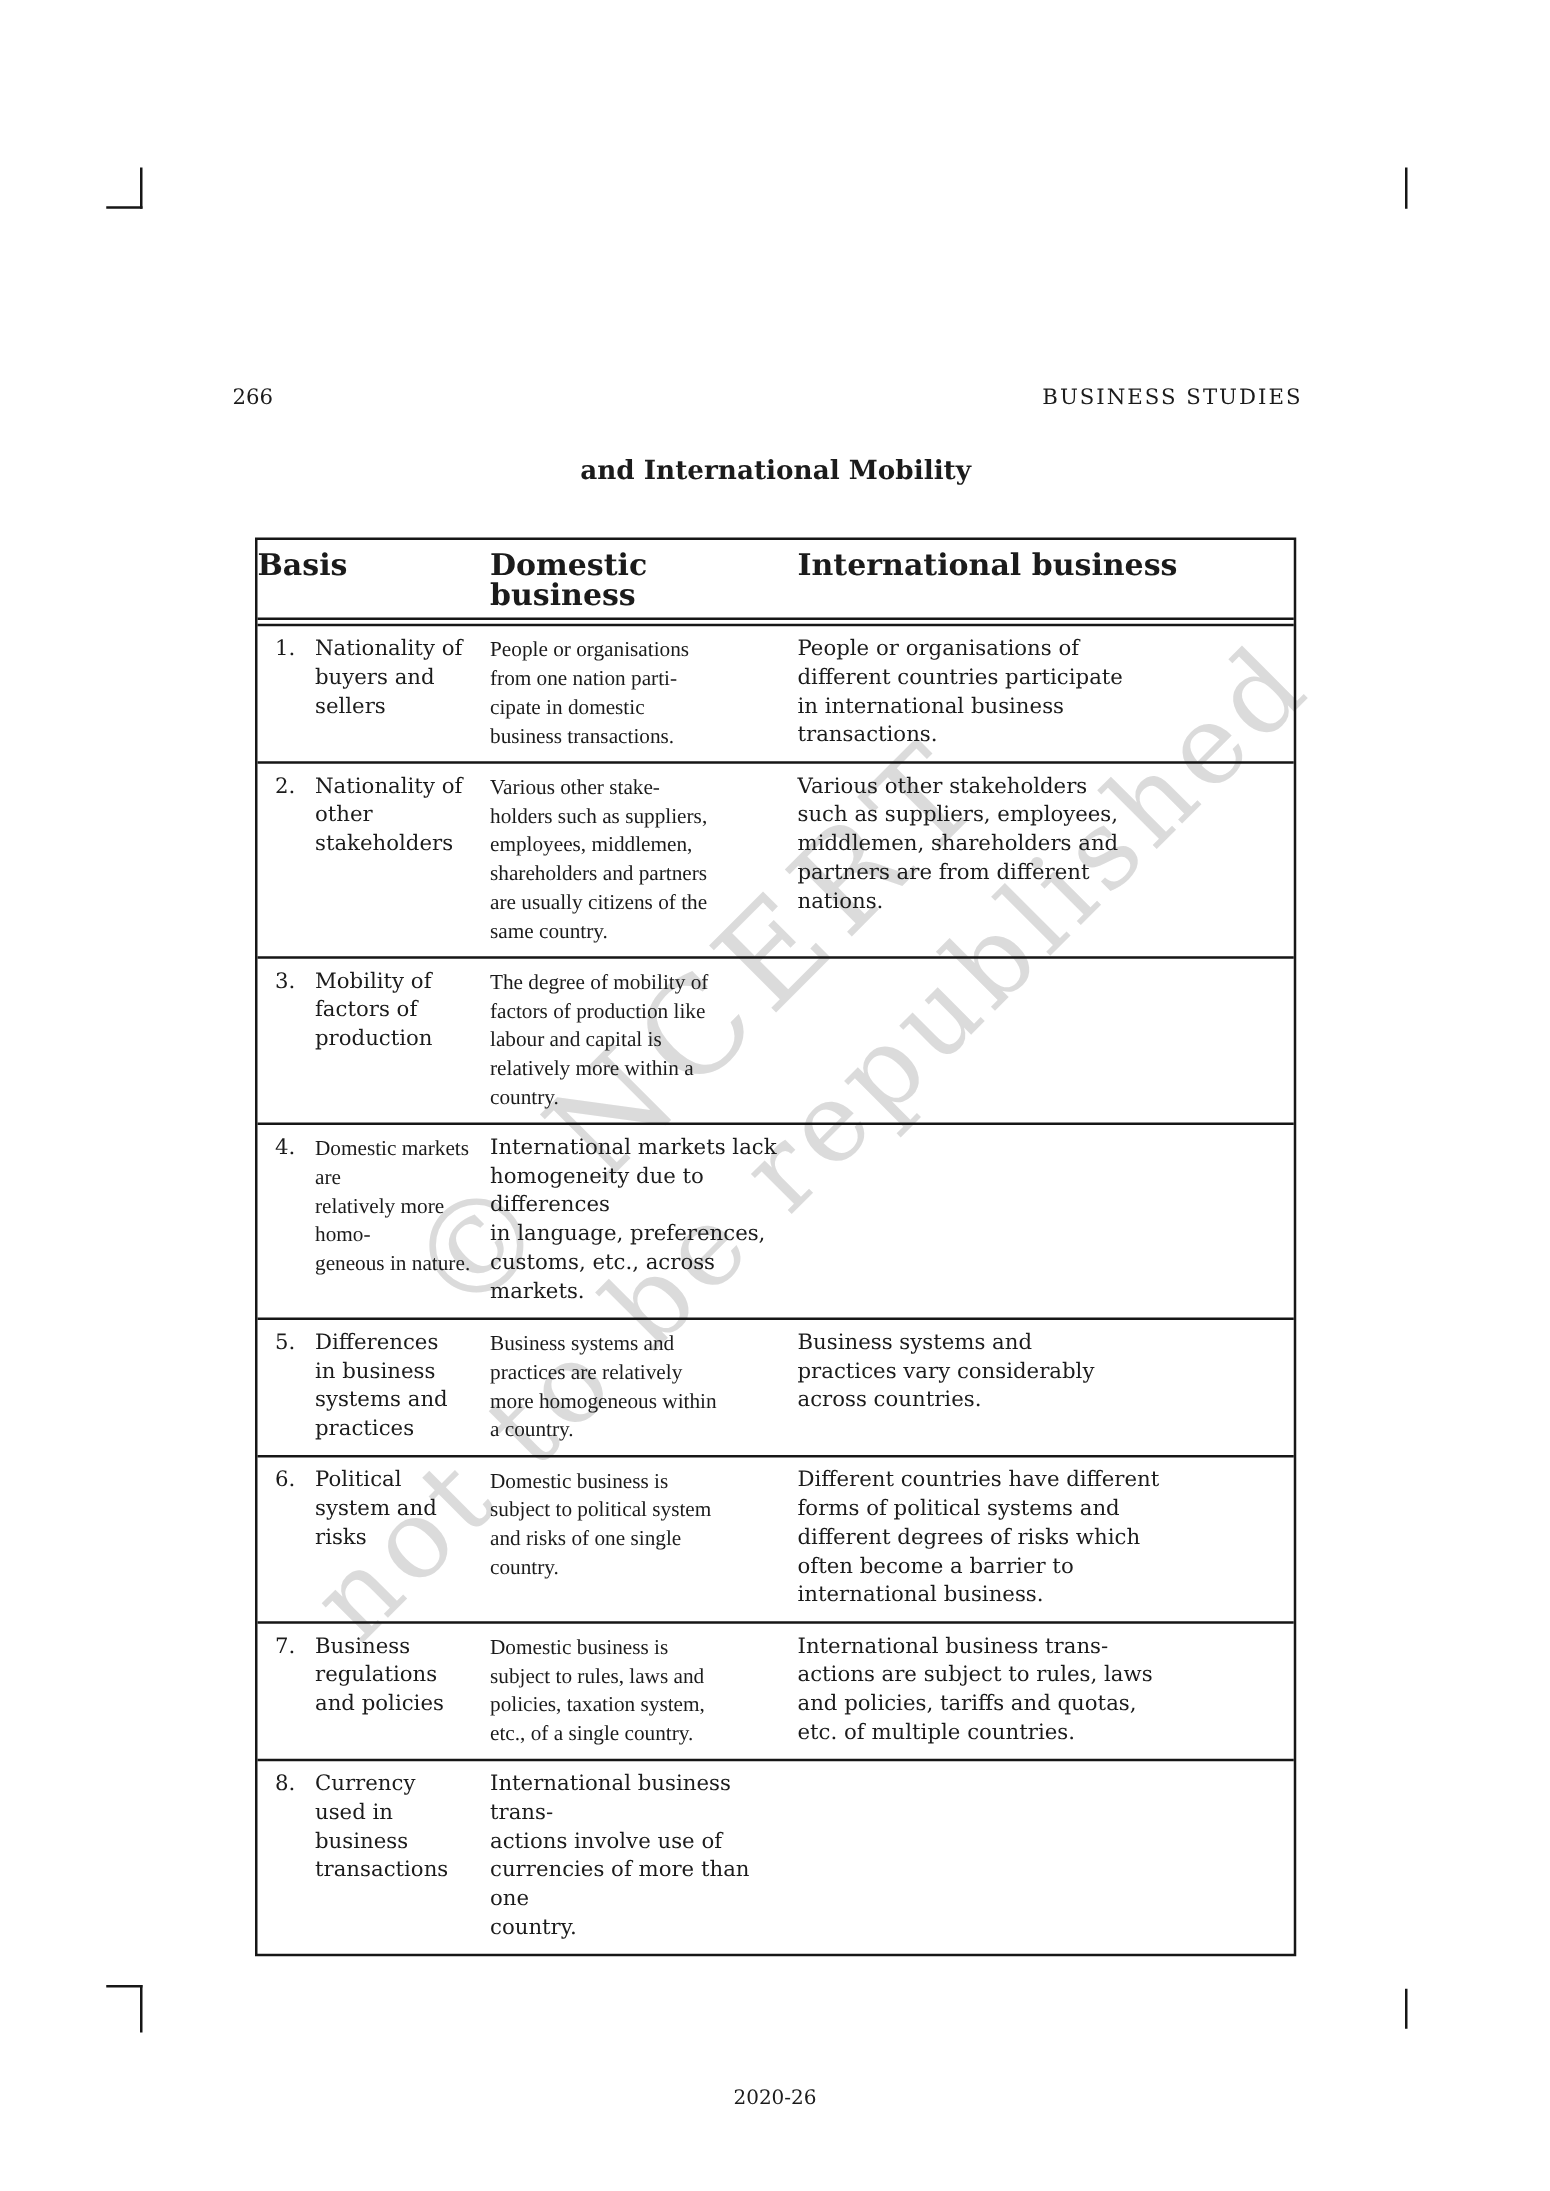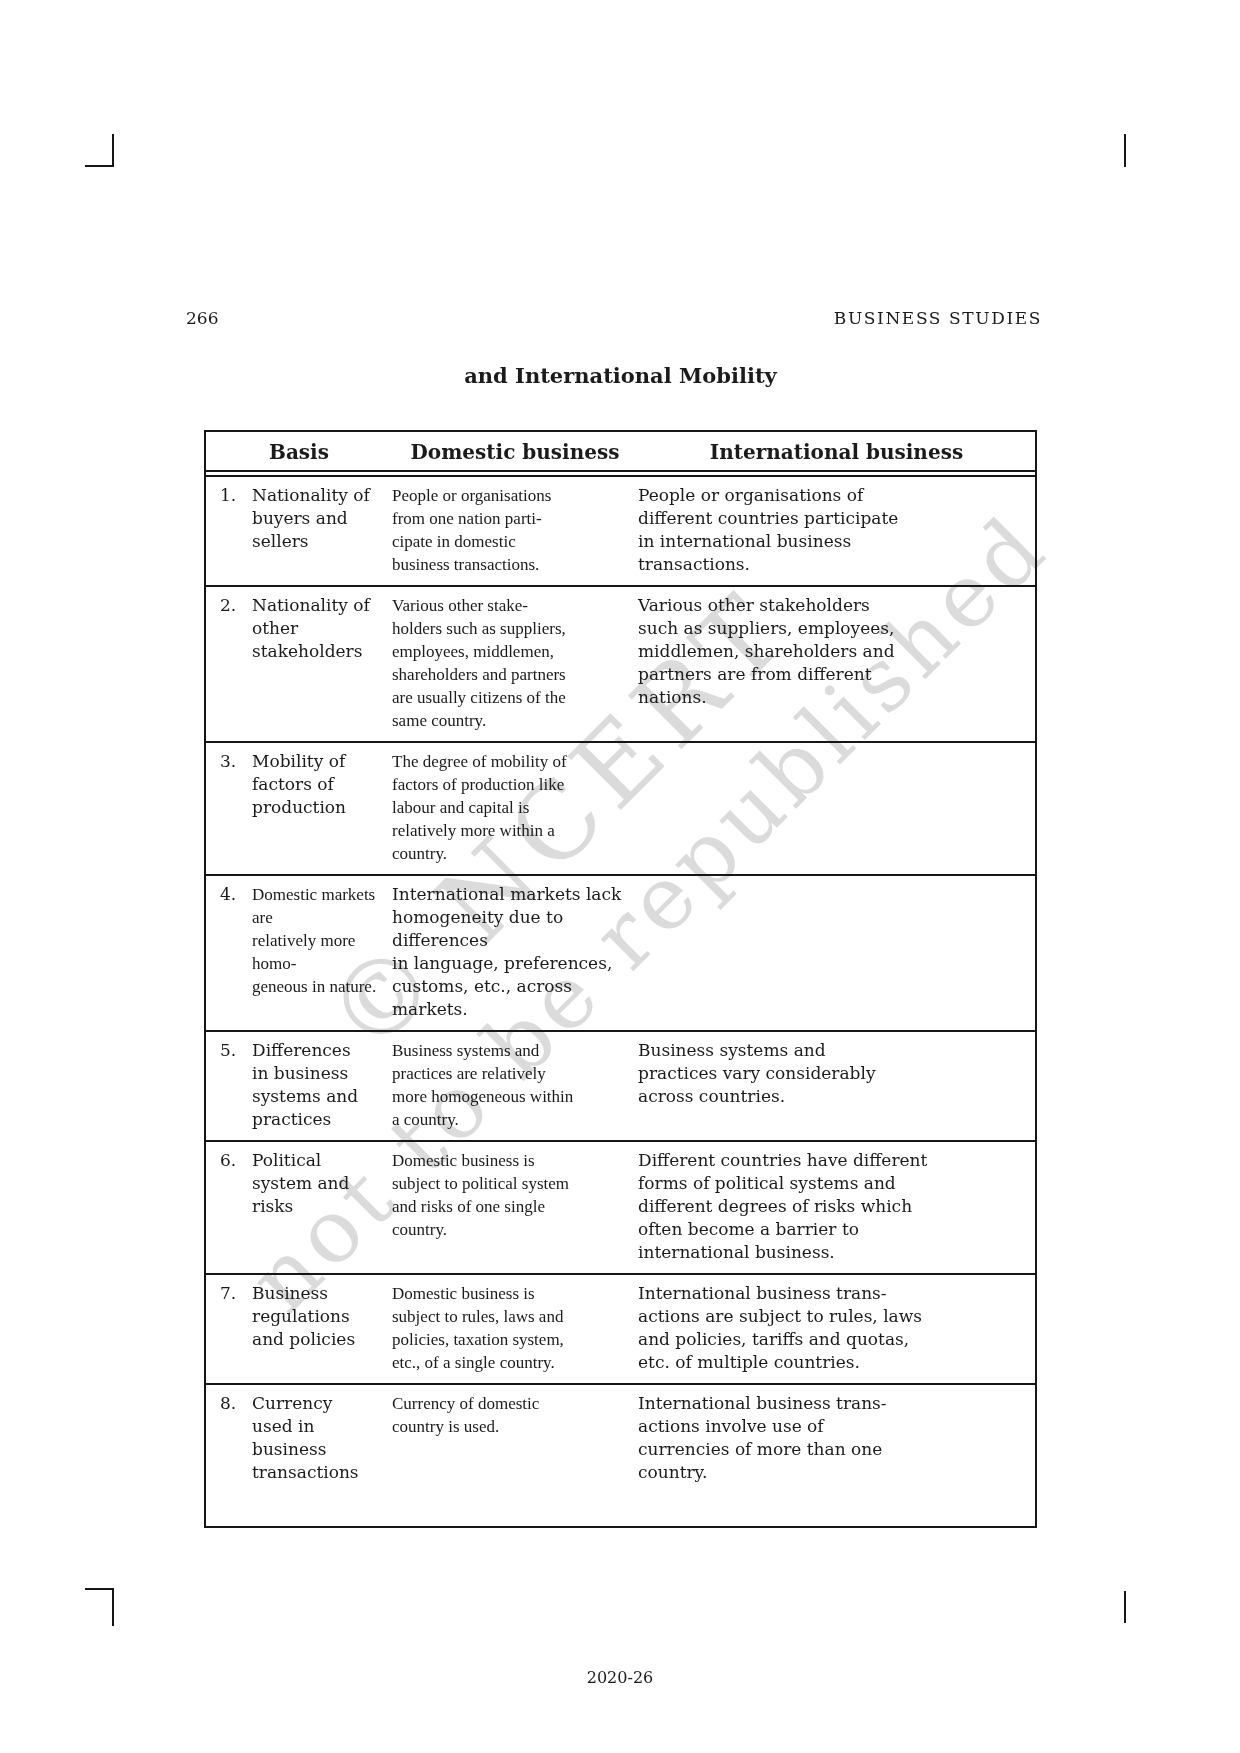--- a/index.html
+++ b/index.html
@@ -64,21 +64,21 @@
     border: 2px solid #161616;
     background: transparent;
     z-index: 1;
   }
   .thead {
     display: grid;
     grid-template-columns: 46px 140px 246px 1fr;
     padding: 8px 0 6px 0;
     border-bottom: 7px double #161616;
   }
-  .th { font-weight: bold; font-size: 20px; text-align: center; line-height: 24px; }
+  .th { font-weight: bold; font-size: 24px; text-align: left; line-height: 24px; }
   .th-basis { grid-column: 1 / 3; }
 
   .row {
     display: grid;
     grid-template-columns: 46px 140px 246px 1fr;
     border-top: 2px solid #161616;
     padding: 7px 0 9px 0;
   }
   .row:first-child { border-top: none; }
   .row-last { min-height: 143px; }
@@ -226,22 +226,20 @@
 actions are subject to rules, laws
 and policies, tariffs and quotas,
 etc. of multiple countries.</div>
         </div>
         <div class="row row-last">
           <div class="cell c-num">8.</div>
           <div class="cell c-basis">Currency
 used in
 business
 transactions</div>
-          <div class="cell c-dom">Currency of domestic
-country is used.</div>
           <div class="cell c-int">International business trans-
 actions involve use of
 currencies of more than one
 country.</div>
         </div>
       </div>
   </div>
 
   <div class="footer">2020-26</div>
 

